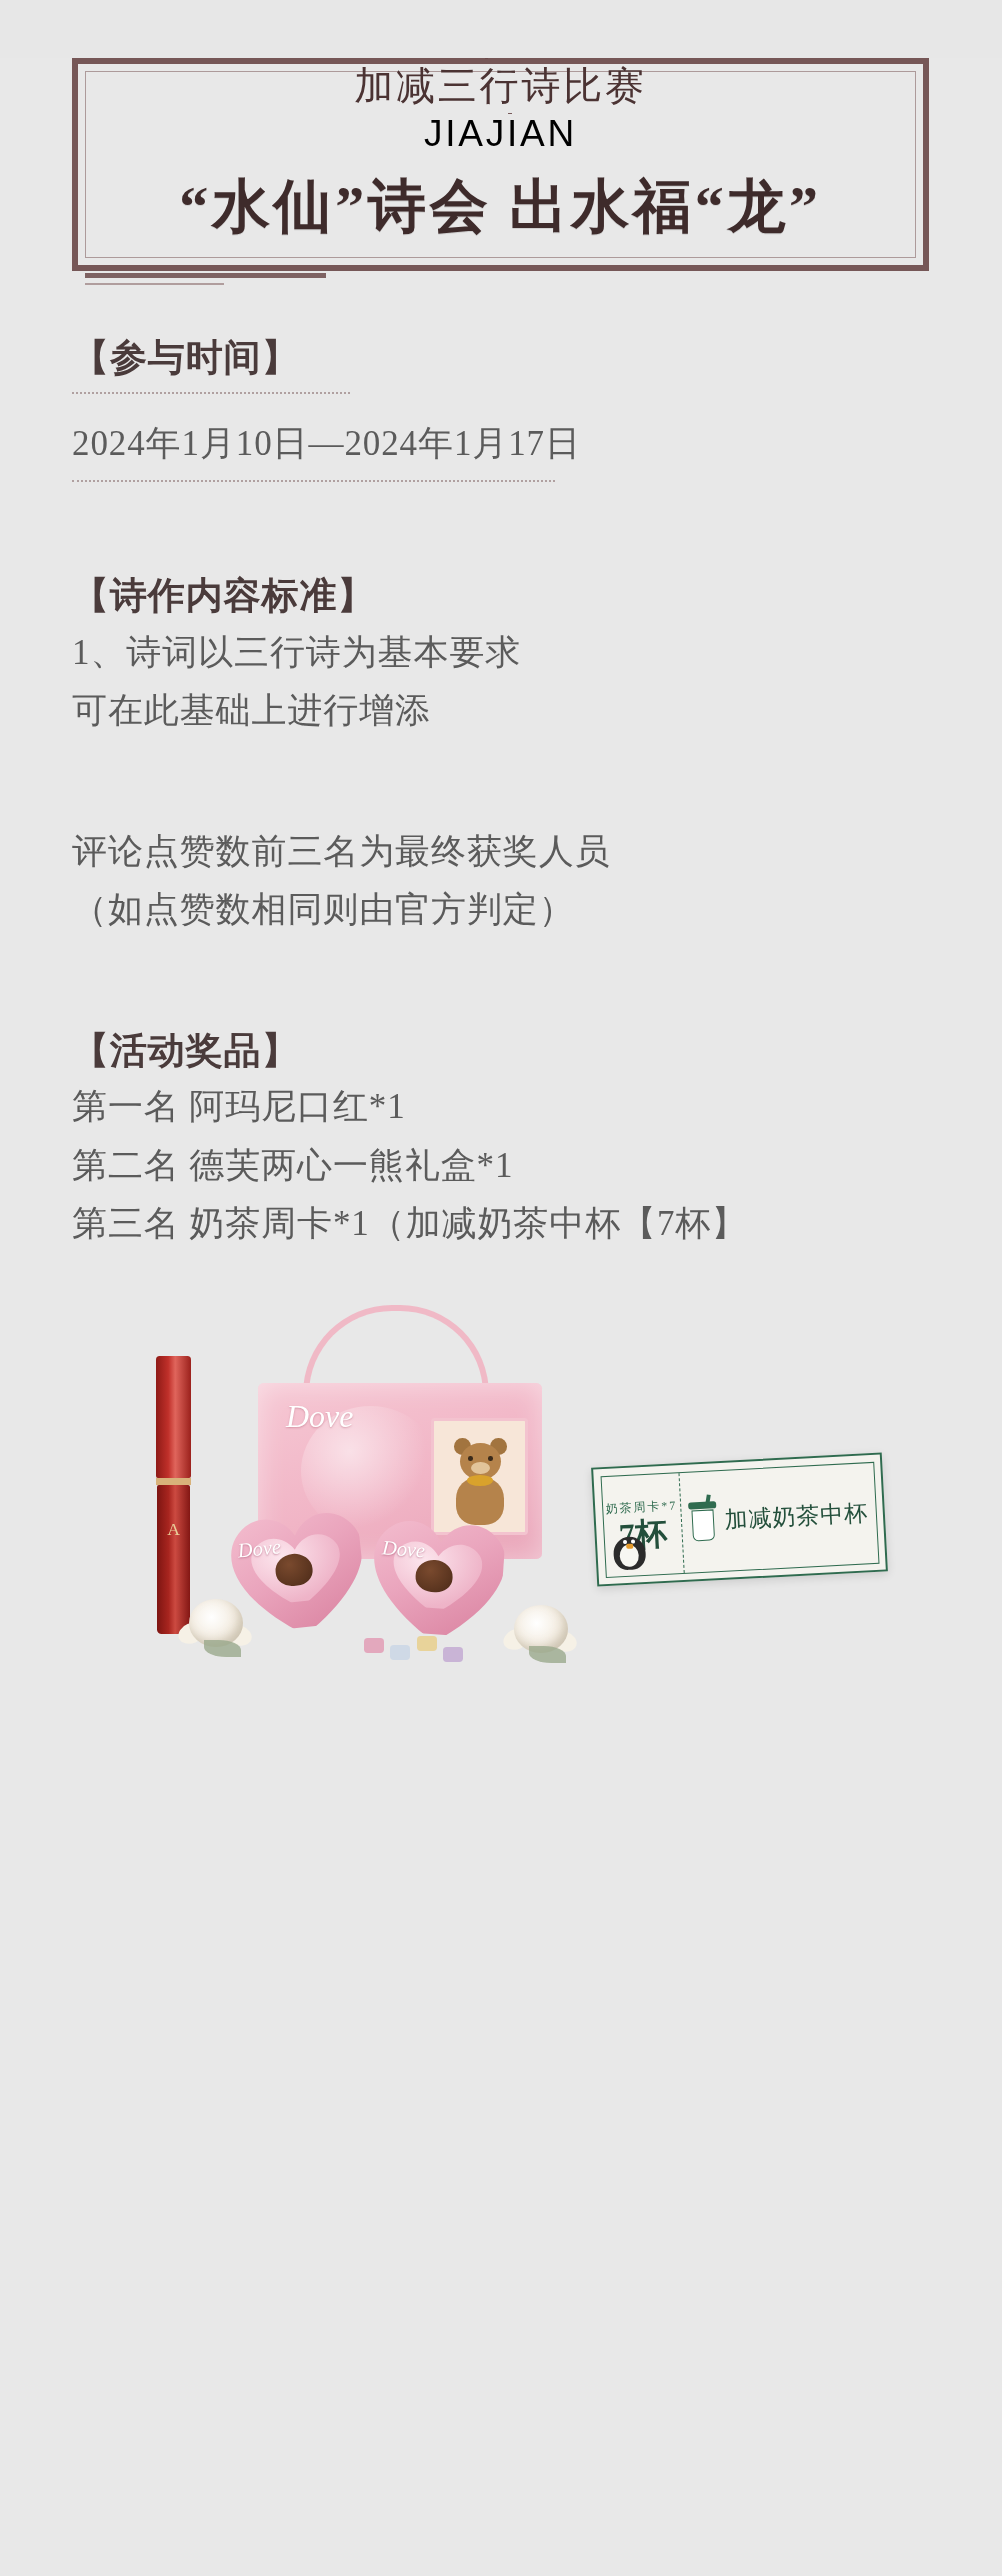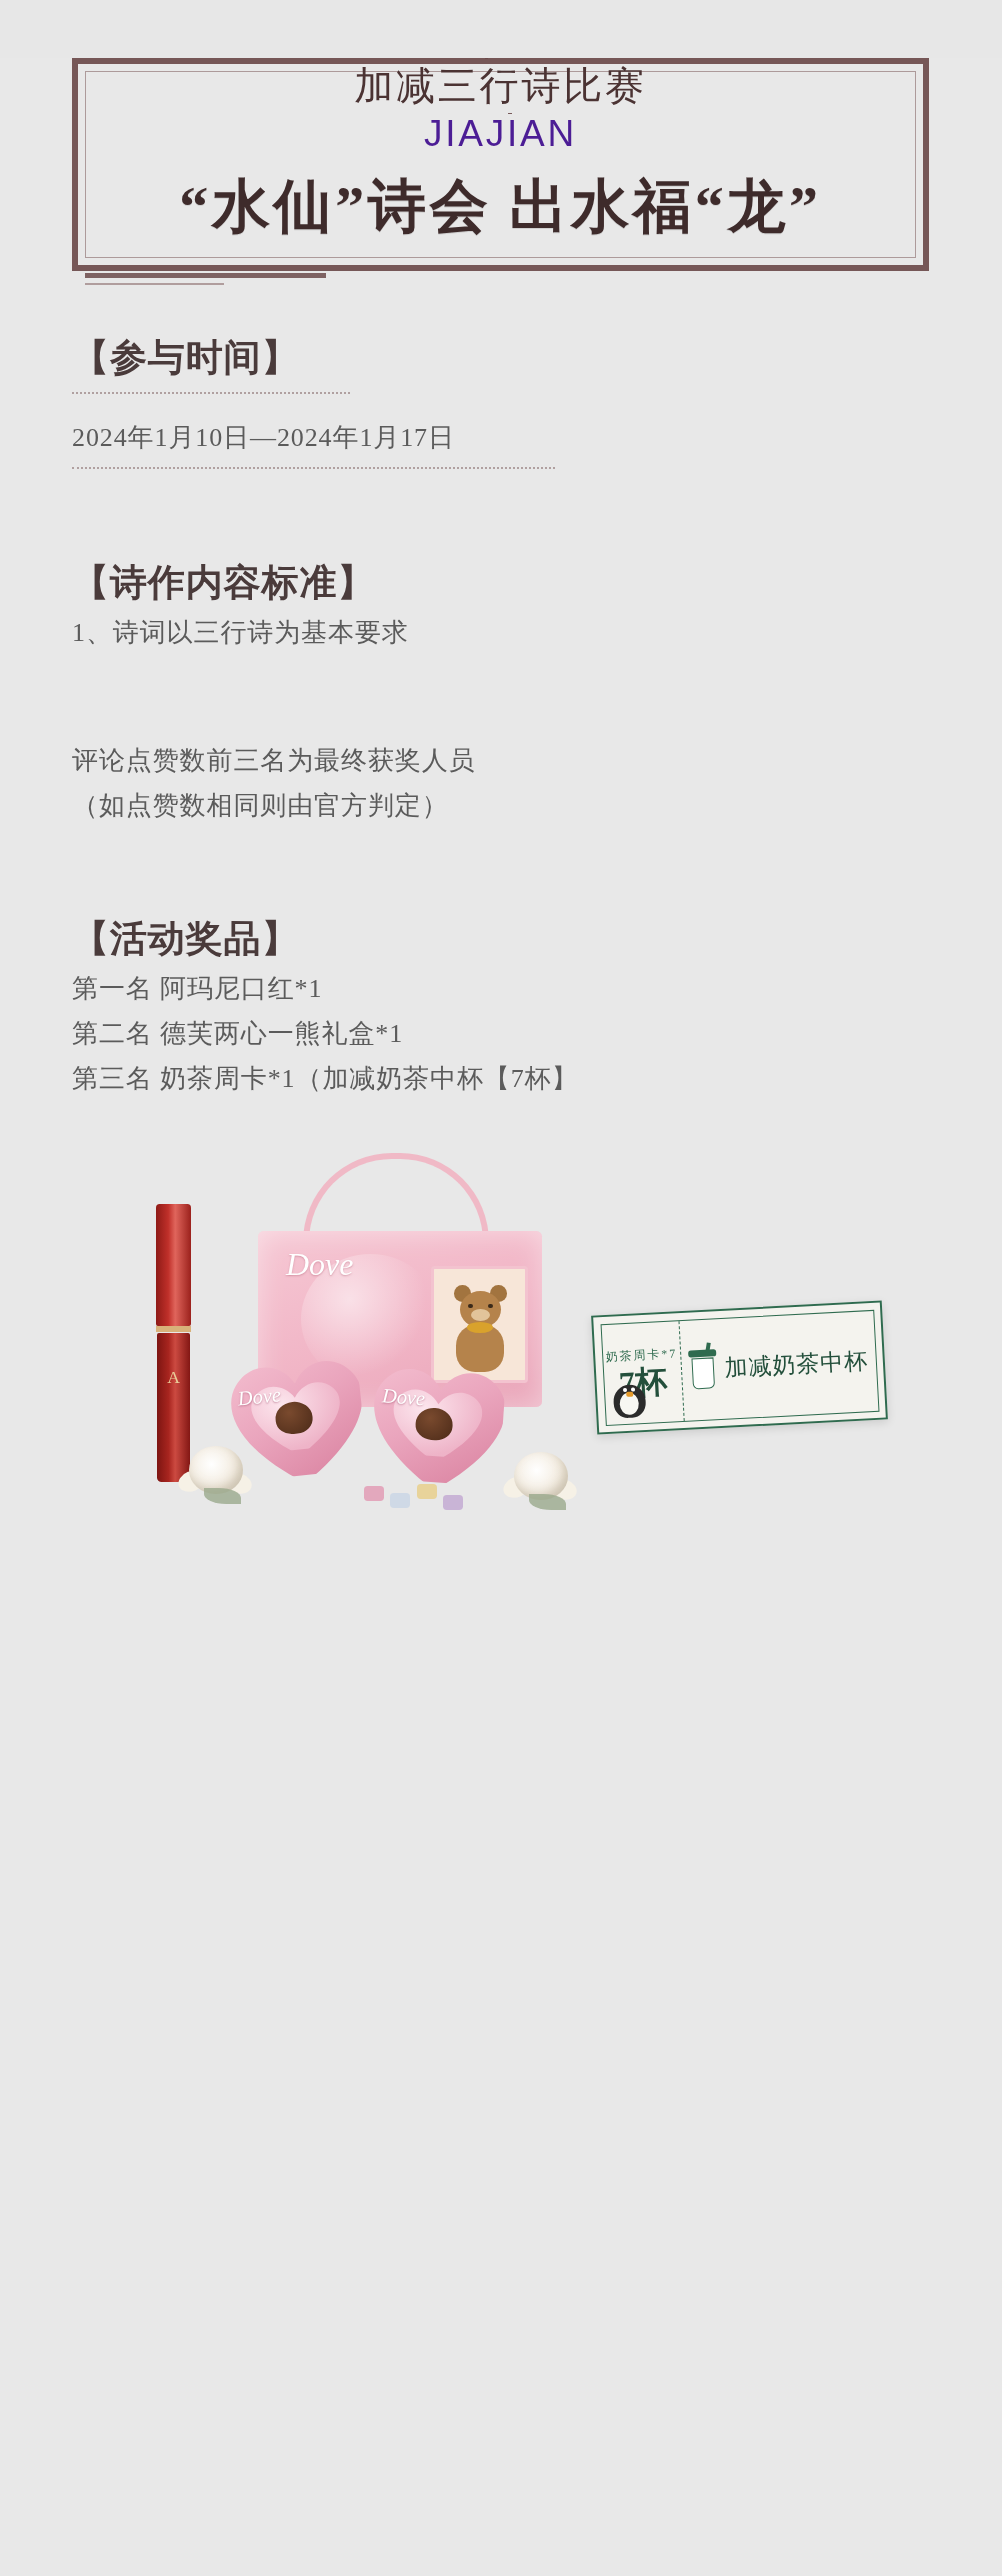--- a/index.html
+++ b/index.html
@@ -71,21 +71,21 @@
   .hdr-vline2 {
     width: 3.7px;
     height: 58px;
     background: #6b4a4a;
     opacity: .9;
     margin: 0 24px 0 43px;
   }
   .hdr-brand {
     font-size: 37px;
     letter-spacing: 2.8px;
-    color: #4c1d95;
+    color: #000000;
     font-family: "Liberation Sans", sans-serif;
     white-space: nowrap;
   }
   .hdr-title {
     position: absolute;
     left: 0;
     top: 97px;
     width: 857px;
     height: 104px;
     display: flex;
@@ -138,21 +138,21 @@
   .rule.short { width: 278px; }
   .rule.mid { width: 483px; height: 1.9px; opacity:.45;}
   .rule.long { width: 854px; height: 3.7px; opacity:.8;}
   .rule.dots {
     height: 0;
     border-top: 2.8px dotted #7a5a5a;
     background: none;
     opacity: .5;
   }
   .line {
-    font-size: 26px;
+    font-size: 35px;
     color: #5b5b5b;
     letter-spacing: 0.9px;
     line-height: 1.5;
   }
   .blk { margin-bottom: 24px; }
   .gap-l { height: 65px; }
   .list .line { margin-bottom: 5.6px; }
   .nowrap { white-space: nowrap; }
 
   
@@ -504,20 +504,21 @@
       <div class="line">2024年1月10日—2024年1月17日</div>
       <div class="rule mid dots"></div>
     </div>
 
 
     <div class="gap-l"></div>
 
     <div class="blk list">
       <div class="sect-title">【诗作内容标准】</div>
       <div class="line">1、诗词以三行诗为基本要求</div>
+      <div class="line">可在此基础上进行增添</div>
     </div>
 
     <div class="gap-l"></div>
 
     <div class="blk list">
       <div class="line">评论点赞数前三名为最终获奖人员</div>
       <div class="line">（如点赞数相同则由官方判定）</div>
     </div>
 
     <div class="gap-l"></div>

